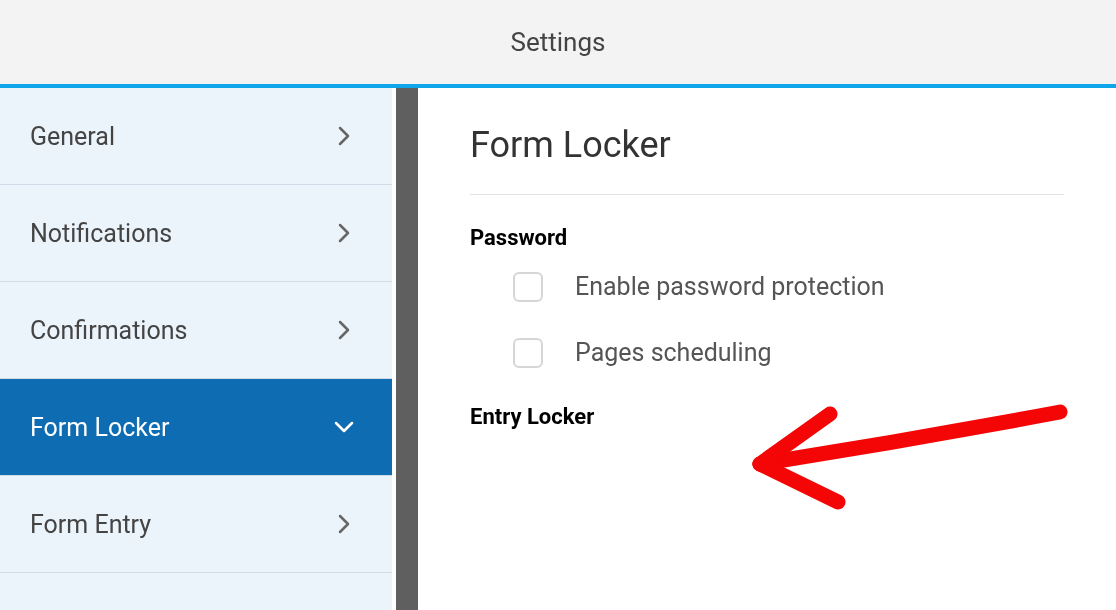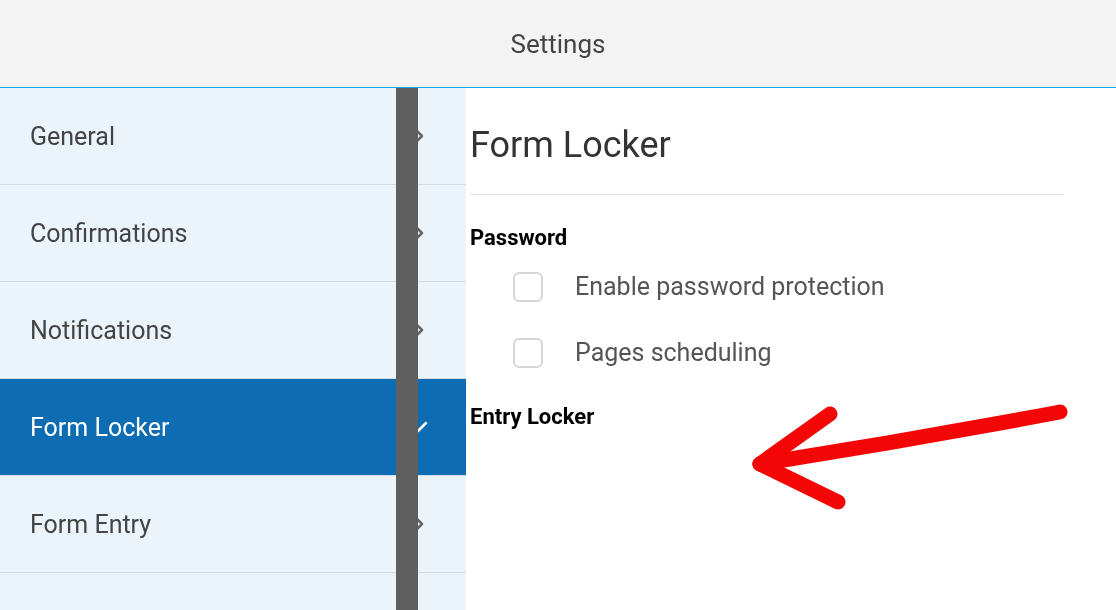--- a/index.html
+++ b/index.html
@@ -1,34 +1,34 @@
 <!DOCTYPE html>
 <html><head>
   <meta charset="utf-8">
   <style>
     * { margin: 0; padding: 0; box-sizing: border-box; font-family: -apple-system, BlinkMacSystemFont, "Segoe UI", Roboto, Helvetica, Arial, sans-serif; }
     body { width: 1116px; height: 610px; background: #fff; overflow: hidden; position: relative; }
     
     .header {
       height: 88px;
       background: #f3f3f3;
-      border-bottom: 1px solid #0ea5e9;
+      border-bottom: 4px solid #0ea5e9;
       display: flex;
       align-items: center;
       justify-content: center;
       font-size: 26px;
       color: #444;
       font-weight: 400;
     }
     
     .sidebar {
       position: absolute;
       left: 0;
       top: 88px;
-      width: 466px;
+      width: 392px;
       height: 522px;
       background: #ebf3fb;
     }
     
     .sidebar-item {
       display: flex;
       align-items: center;
       justify-content: space-between;
       padding: 0 38px 0 30px;
       height: 97px;
@@ -125,29 +125,29 @@
 <div class="sidebar">
   <div class="sidebar-item">
     <span>General</span>
     <span class="chevron">
       <svg width="12" height="20" viewBox="0 0 12 20">
           <path d="M2 2 L10 10 L2 18" stroke="#666" stroke-width="2.5" fill="none" stroke-linecap="round" stroke-linejoin="round"></path>
         </svg>
     </span>
   </div>
   <div class="sidebar-item">
-    <span>Confirmations</span>
+    <span>Notifications</span>
     <span class="chevron">
       <svg width="12" height="20" viewBox="0 0 12 20">
           <path d="M2 2 L10 10 L2 18" stroke="#666" stroke-width="2.5" fill="none" stroke-linecap="round" stroke-linejoin="round"></path>
         </svg>
     </span>
   </div>
   <div class="sidebar-item">
-    <span>Notifications</span>
+    <span>Confirmations</span>
     <span class="chevron">
       <svg width="12" height="20" viewBox="0 0 12 20">
           <path d="M2 2 L10 10 L2 18" stroke="#666" stroke-width="2.5" fill="none" stroke-linecap="round" stroke-linejoin="round"></path>
         </svg>
     </span>
   </div>
   <div class="sidebar-item active">
     <span>Form Locker</span>
     <span class="chevron">
       <svg width="20" height="12" viewBox="0 0 20 12">

